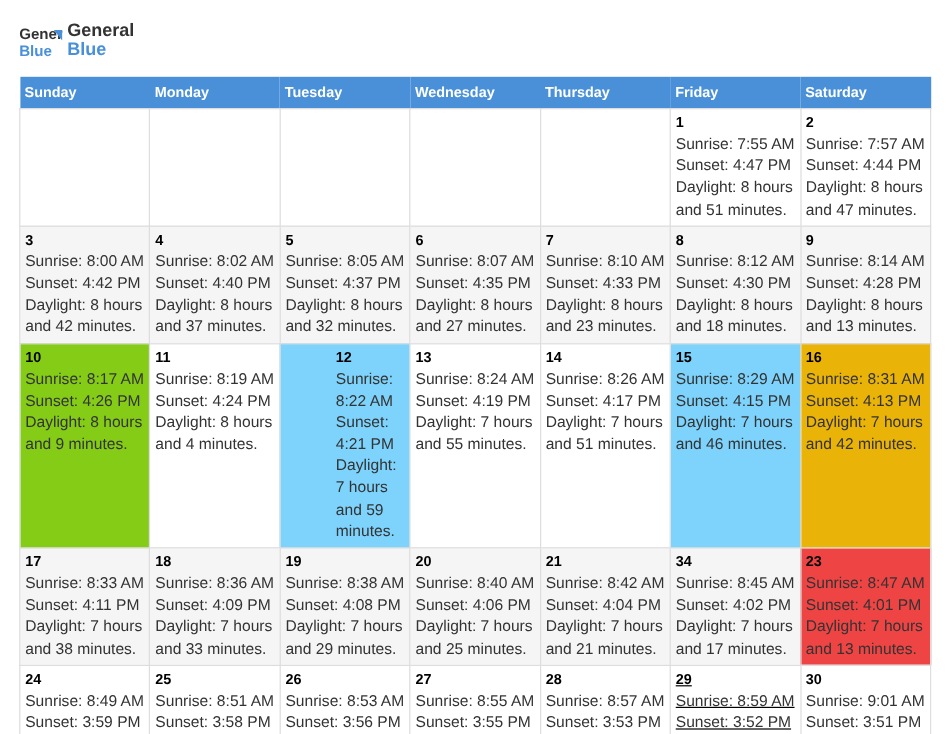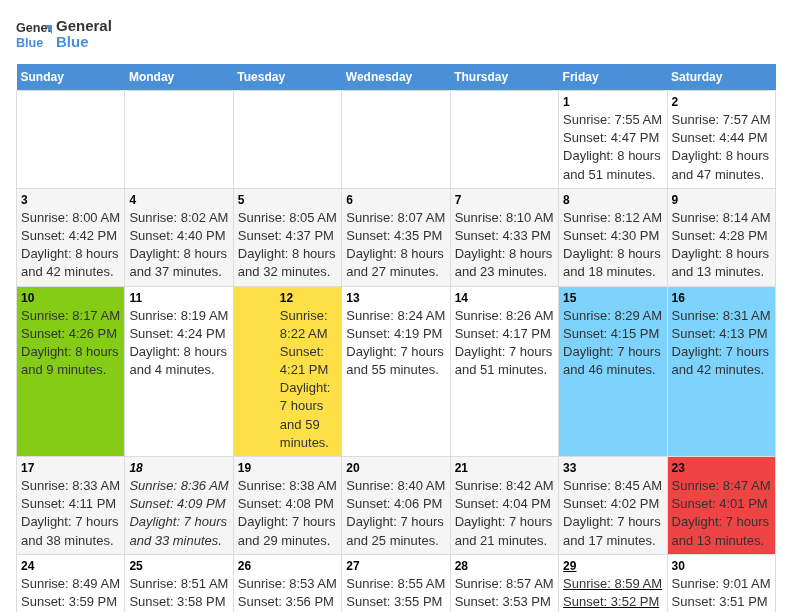--- a/index.html
+++ b/index.html
@@ -160,64 +160,64 @@
       </tr>
       <tr>
         <td style="background: #84cc16; margin-top: 18px;">
           <span class="day-num">10</span>
           <div class="day-info">Sunrise: 8:17 AM<br>Sunset: 4:26 PM<br>Daylight: 8 hours and 9 minutes.</div>
         </td>
         <td style="background: rgb(255, 255, 255);">
           <span class="day-num">11</span>
           <div class="day-info">Sunrise: 8:19 AM<br>Sunset: 4:24 PM<br>Daylight: 8 hours and 4 minutes.</div>
         </td>
-        <td style="background: #fde047; padding-left: 46px;">
+        <td style="background: #7dd3fc; padding-left: 46px;">
           <span class="day-num">12</span>
           <div class="day-info">Sunrise: 8:22 AM<br>Sunset: 4:21 PM<br>Daylight: 7 hours and 59 minutes.</div>
         </td>
         <td style="background: rgb(255, 255, 255);">
           <span class="day-num">13</span>
           <div class="day-info">Sunrise: 8:24 AM<br>Sunset: 4:19 PM<br>Daylight: 7 hours and 55 minutes.</div>
         </td>
         <td style="background: rgb(255, 255, 255);">
           <span class="day-num">14</span>
           <div class="day-info">Sunrise: 8:26 AM<br>Sunset: 4:17 PM<br>Daylight: 7 hours and 51 minutes.</div>
         </td>
         <td style="background: #7dd3fc;">
           <span class="day-num">15</span>
           <div class="day-info">Sunrise: 8:29 AM<br>Sunset: 4:15 PM<br>Daylight: 7 hours and 46 minutes.</div>
         </td>
-        <td style="background: #7dd3fc;">
+        <td style="background: #eab308;">
           <span class="day-num">16</span>
           <div class="day-info">Sunrise: 8:31 AM<br>Sunset: 4:13 PM<br>Daylight: 7 hours and 42 minutes.</div>
         </td>
       </tr>
       <tr>
         <td style="background: rgb(245, 245, 245);">
           <span class="day-num">17</span>
           <div class="day-info">Sunrise: 8:33 AM<br>Sunset: 4:11 PM<br>Daylight: 7 hours and 38 minutes.</div>
         </td>
-        <td style="background: rgb(245, 245, 245); font-style: italic;">
+        <td style="background: rgb(245, 245, 245);">
           <span class="day-num">18</span>
           <div class="day-info">Sunrise: 8:36 AM<br>Sunset: 4:09 PM<br>Daylight: 7 hours and 33 minutes.</div>
         </td>
         <td style="background: rgb(245, 245, 245); margin-left: 15px;">
           <span class="day-num">19</span>
           <div class="day-info">Sunrise: 8:38 AM<br>Sunset: 4:08 PM<br>Daylight: 7 hours and 29 minutes.</div>
         </td>
         <td style="background: rgb(245, 245, 245);">
           <span class="day-num">20</span>
           <div class="day-info">Sunrise: 8:40 AM<br>Sunset: 4:06 PM<br>Daylight: 7 hours and 25 minutes.</div>
         </td>
         <td style="background: rgb(245, 245, 245);">
           <span class="day-num">21</span>
           <div class="day-info">Sunrise: 8:42 AM<br>Sunset: 4:04 PM<br>Daylight: 7 hours and 21 minutes.</div>
         </td>
         <td style="background: rgb(245, 245, 245);">
-          <span class="day-num">33</span>
+          <span class="day-num">34</span>
           <div class="day-info">Sunrise: 8:45 AM<br>Sunset: 4:02 PM<br>Daylight: 7 hours and 17 minutes.</div>
         </td>
         <td style="background: #ef4444;">
           <span class="day-num">23</span>
           <div class="day-info">Sunrise: 8:47 AM<br>Sunset: 4:01 PM<br>Daylight: 7 hours and 13 minutes.</div>
         </td>
       </tr>
       <tr>
         <td style="background: rgb(255, 255, 255);">
           <span class="day-num">24</span>

